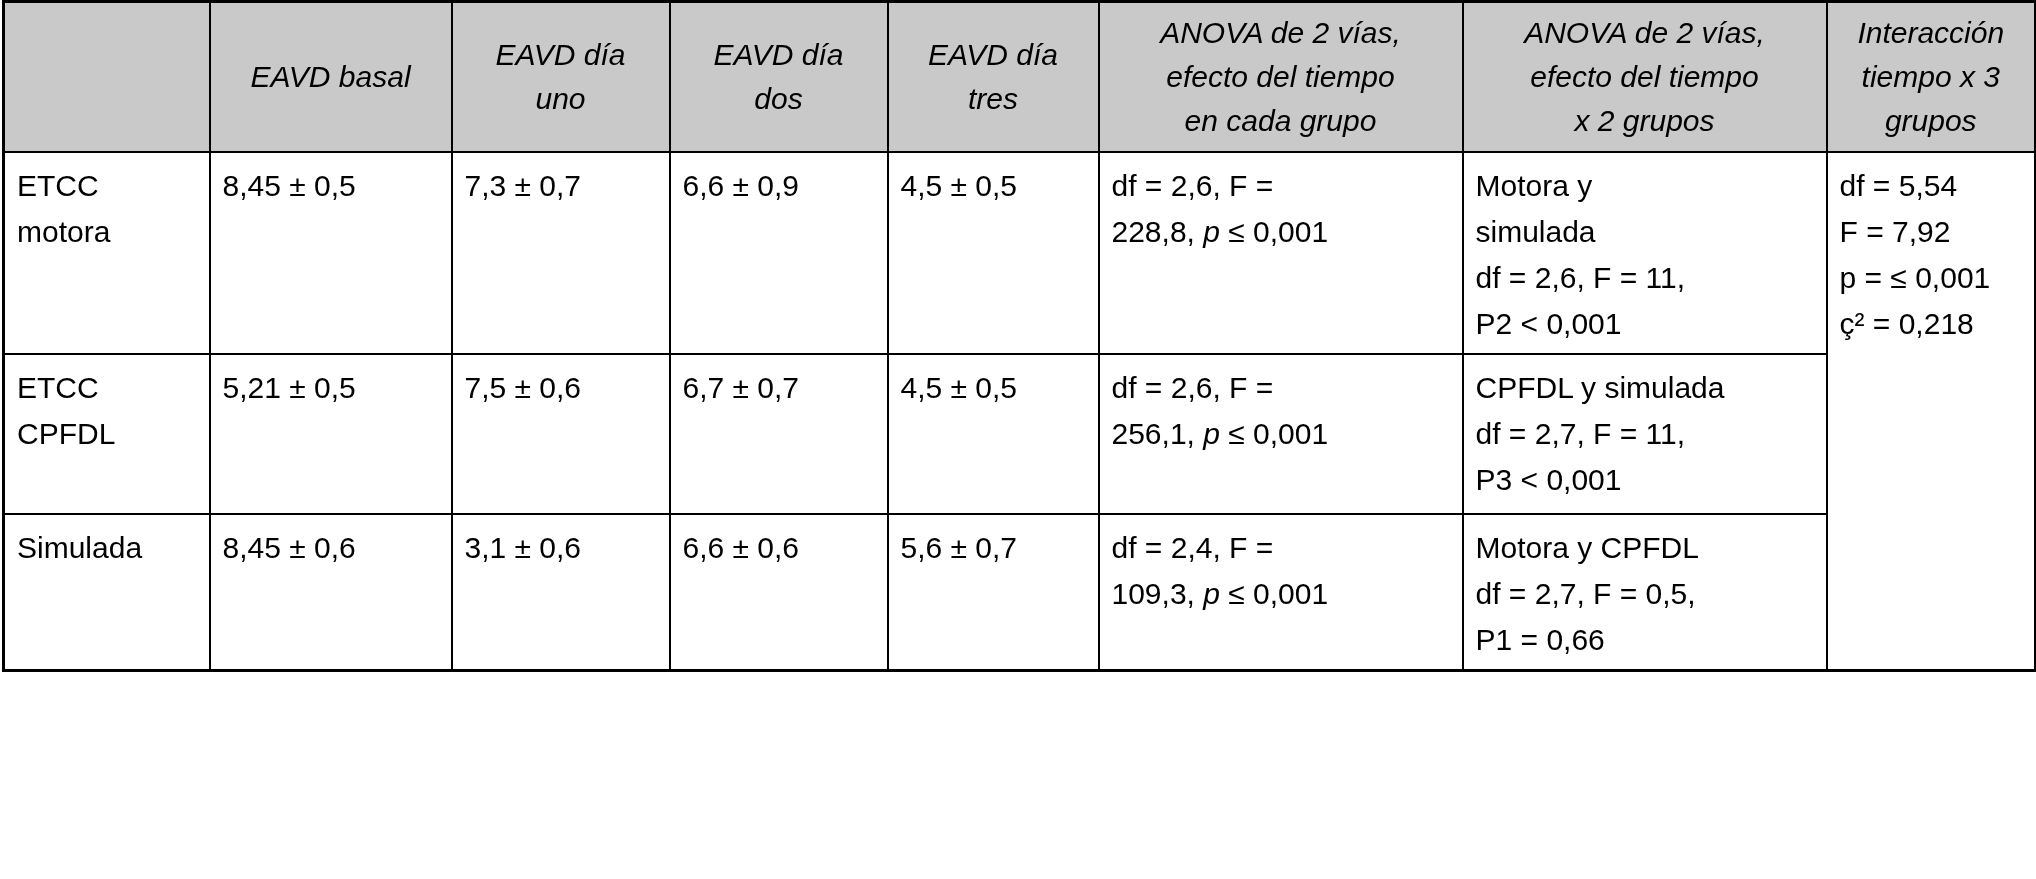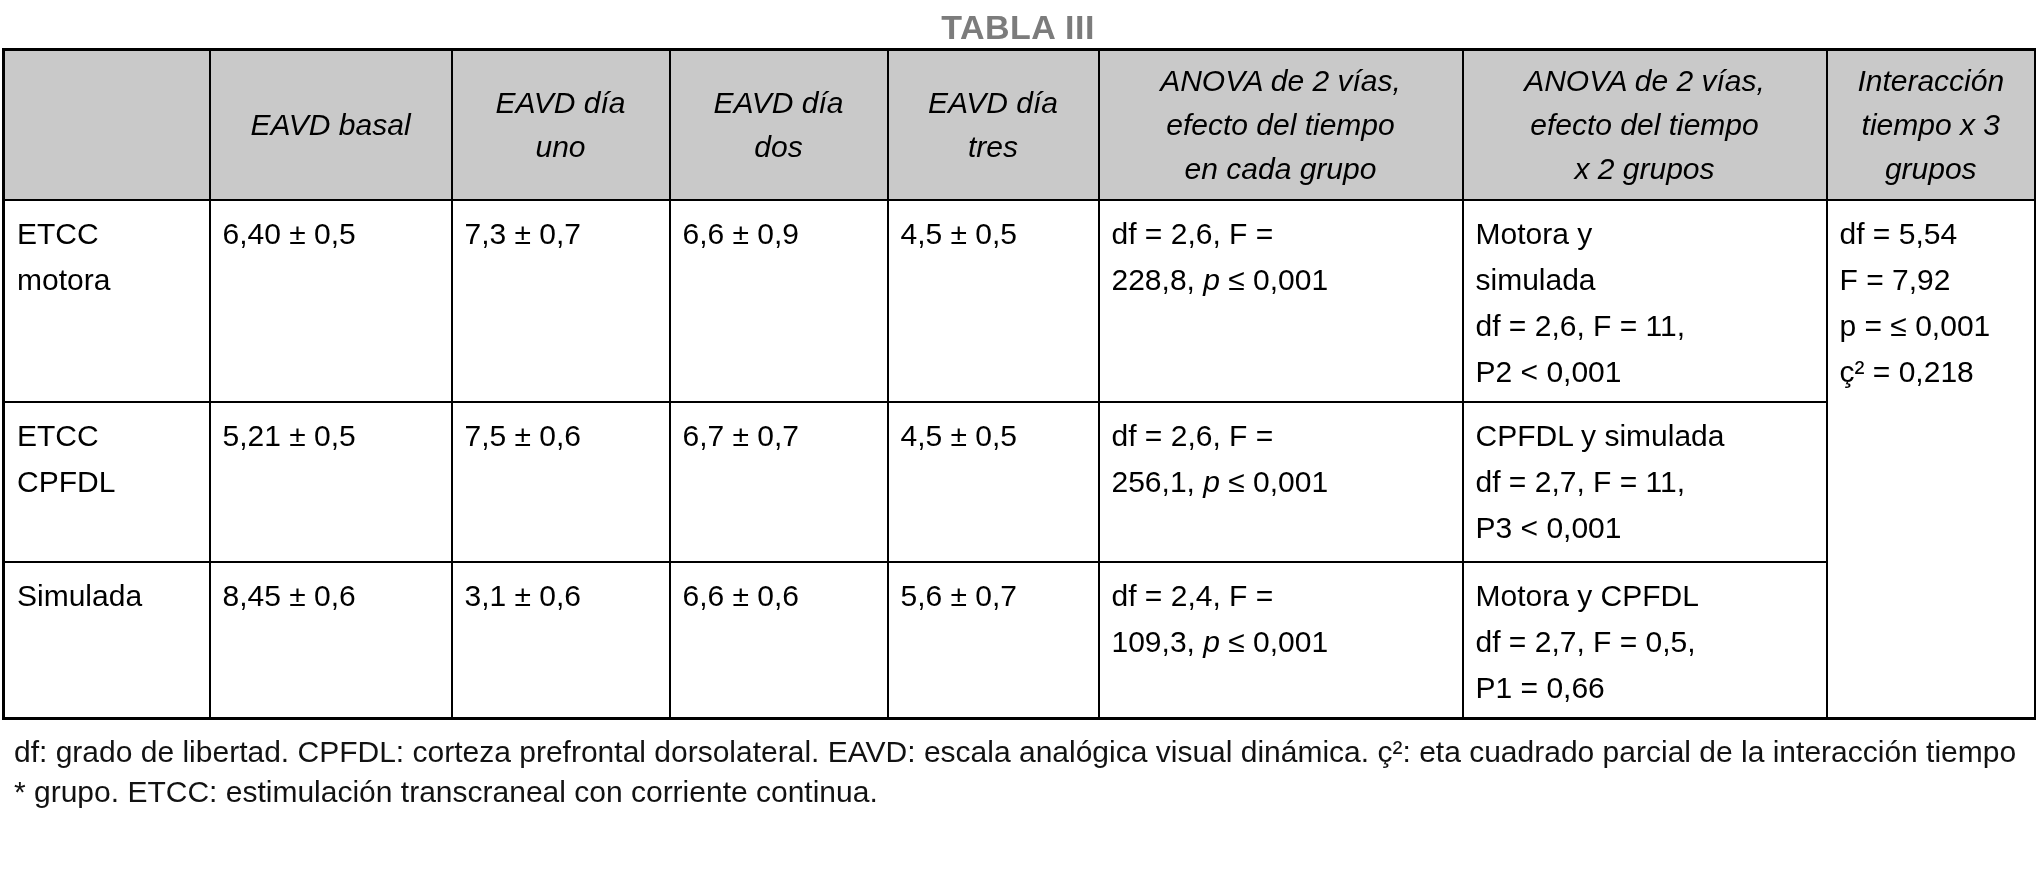--- a/index.html
+++ b/index.html
@@ -74,21 +74,20 @@
     line-height: 40px;
     color: #121212;
     text-align: left;
   }
 </style>
 </head>
 <body>
 
 <div class="page">
 
-  <div class="kicker">TABLA III</div>
 
   <table class="tbl">
     <colgroup>
       <col style="width:206px">
         <col style="width:242px">
         <col style="width:218px">
         <col style="width:218px">
       <col style="width:211px">
         <col style="width:364px">
         <col style="width:364px">
@@ -112,21 +111,21 @@
 efecto del tiempo
 x 2 grupos</th>
       <th>Interacción
 tiempo x 3
 grupos</th>
     </tr>
 
     <tr class="r0">
       <td>ETCC
 motora</td>
-      <td>6,40 ± 0,5</td>
+      <td>8,45 ± 0,5</td>
       <td>7,3 ± 0,7</td>
       <td>6,6 ± 0,9</td>
       <td>4,5 ± 0,5</td>
       <td><span>df = 2,6, F =
 228,8, </span><span class="it">p</span><span> ≤ 0,001</span></td>
       <td>Motora y
 simulada
 df = 2,6, F = 11,
 P2 &lt; 0,001</td>
       <td rowspan="3">df = 5,54
@@ -157,15 +156,14 @@
       <td>5,6 ± 0,7</td>
       <td><span>df = 2,4, F =
 109,3, </span><span class="it">p</span><span> ≤ 0,001</span></td>
       <td>Motora y CPFDL
 df = 2,7, F = 0,5,
 P1 = 0,66</td>
     </tr>
   </tbody>
     </table>
 
-  <div class="footnote">df: grado de libertad. CPFDL: corteza prefrontal dorsolateral. EAVD: escala analógica visual dinámica. ç²: eta cuadrado parcial de la interacción tiempo * grupo. ETCC: estimulación transcraneal con corriente continua.</div>
 
 </div>
 
 </body></html>

